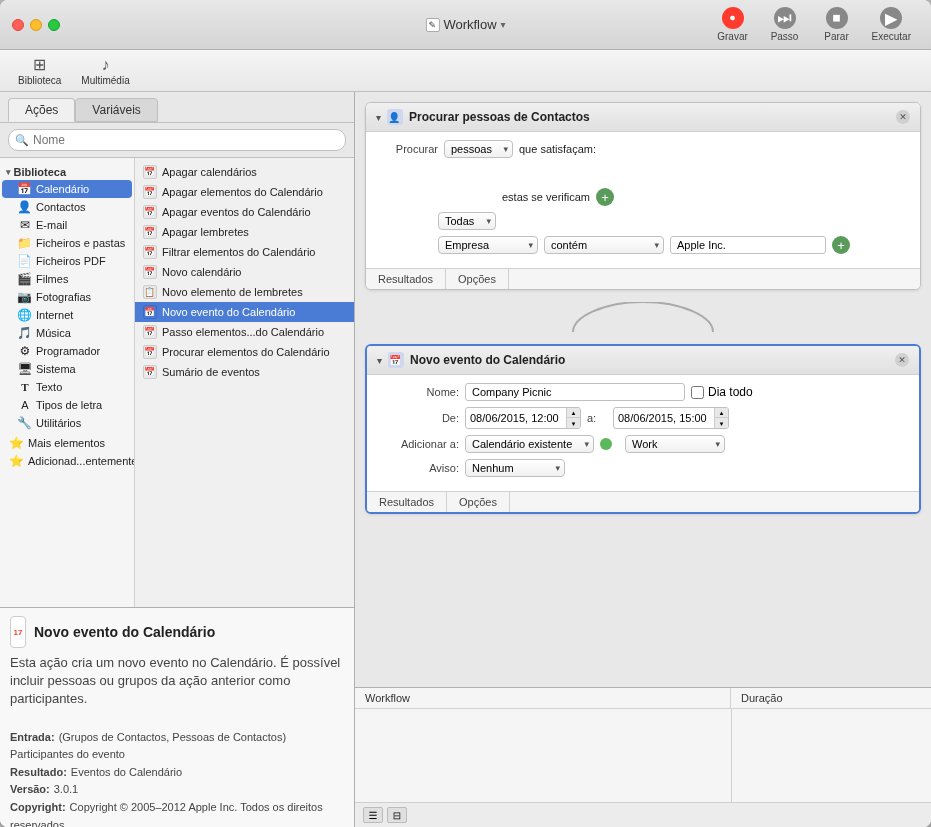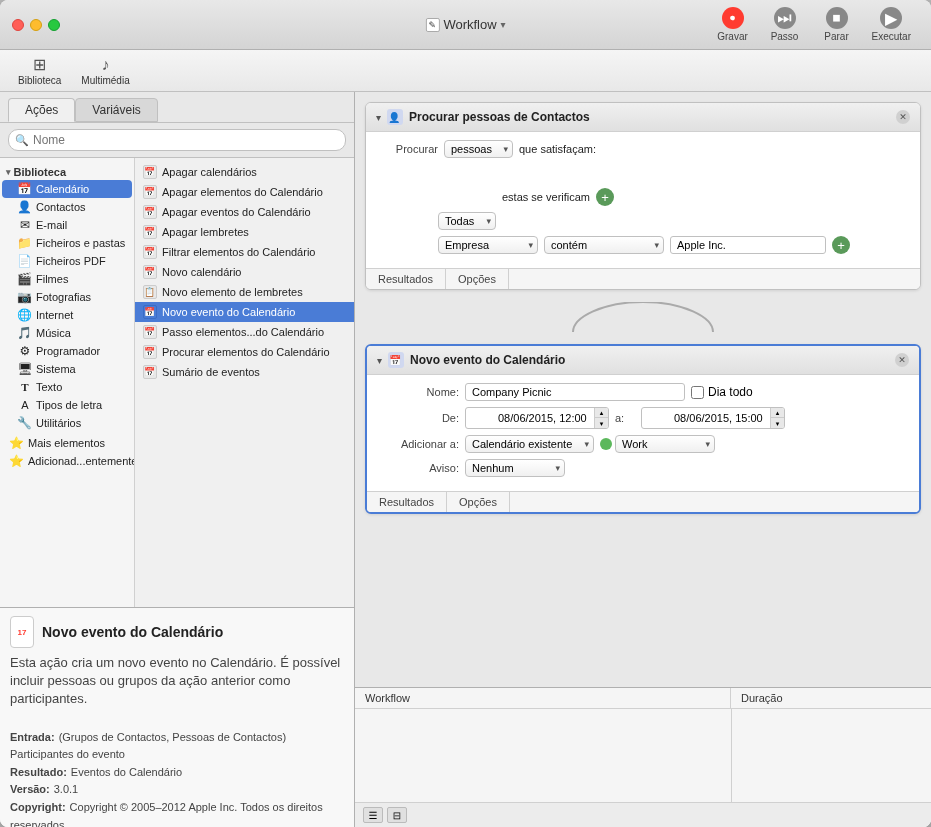--- a/index.html
+++ b/index.html
@@ -291,21 +291,21 @@
       padding: 8px 10px;
       overflow-y: auto;
     }
     .info-header {
       display: flex;
       align-items: center;
       gap: 8px;
       margin-bottom: 6px;
     }
     .info-cal-icon {
-      width: 24px;
+      width: 16px;
       height: 32px;
       background: white;
       border: 1px solid #ccc;
       border-radius: 4px;
       display: flex;
       flex-direction: column;
       align-items: center;
       justify-content: center;
       font-size: 8px;
       font-weight: bold;
@@ -578,21 +578,20 @@
       border-radius: 3px;
       overflow: hidden;
     }
     .stepper-wrap input {
       border: none;
       width: 100px;
       padding: 2px 4px;
       font-size: 11px;
       outline: none;
       background: white;
-      margin-left: 28px;
     }
     .stepper-btns {
       display: flex;
       flex-direction: column;
     }
     .stepper-btn {
       width: 14px;
       height: 10px;
       background: #e8e8e8;
       border: none;
@@ -929,21 +928,21 @@
               </div>
             </div>
 
             <div class="event-form-row">
               <span class="event-label">Adicionar a:</span>
               <div class="select-wrap">
                 <select class="form-select-large">
                   <option>Calendário existente</option>
                 </select>
               </div>
-              <div style="display:flex;align-items:center;gap:0;">
+              <div style="display:flex;align-items:center;gap:10px;">
                 <span class="cal-color-dot"></span>
                 <div class="select-wrap">
                   <select class="form-select-large">
                     <option>Work</option>
                   </select>
                 </div>
               </div>
             </div>
 
             <div class="event-form-row">

